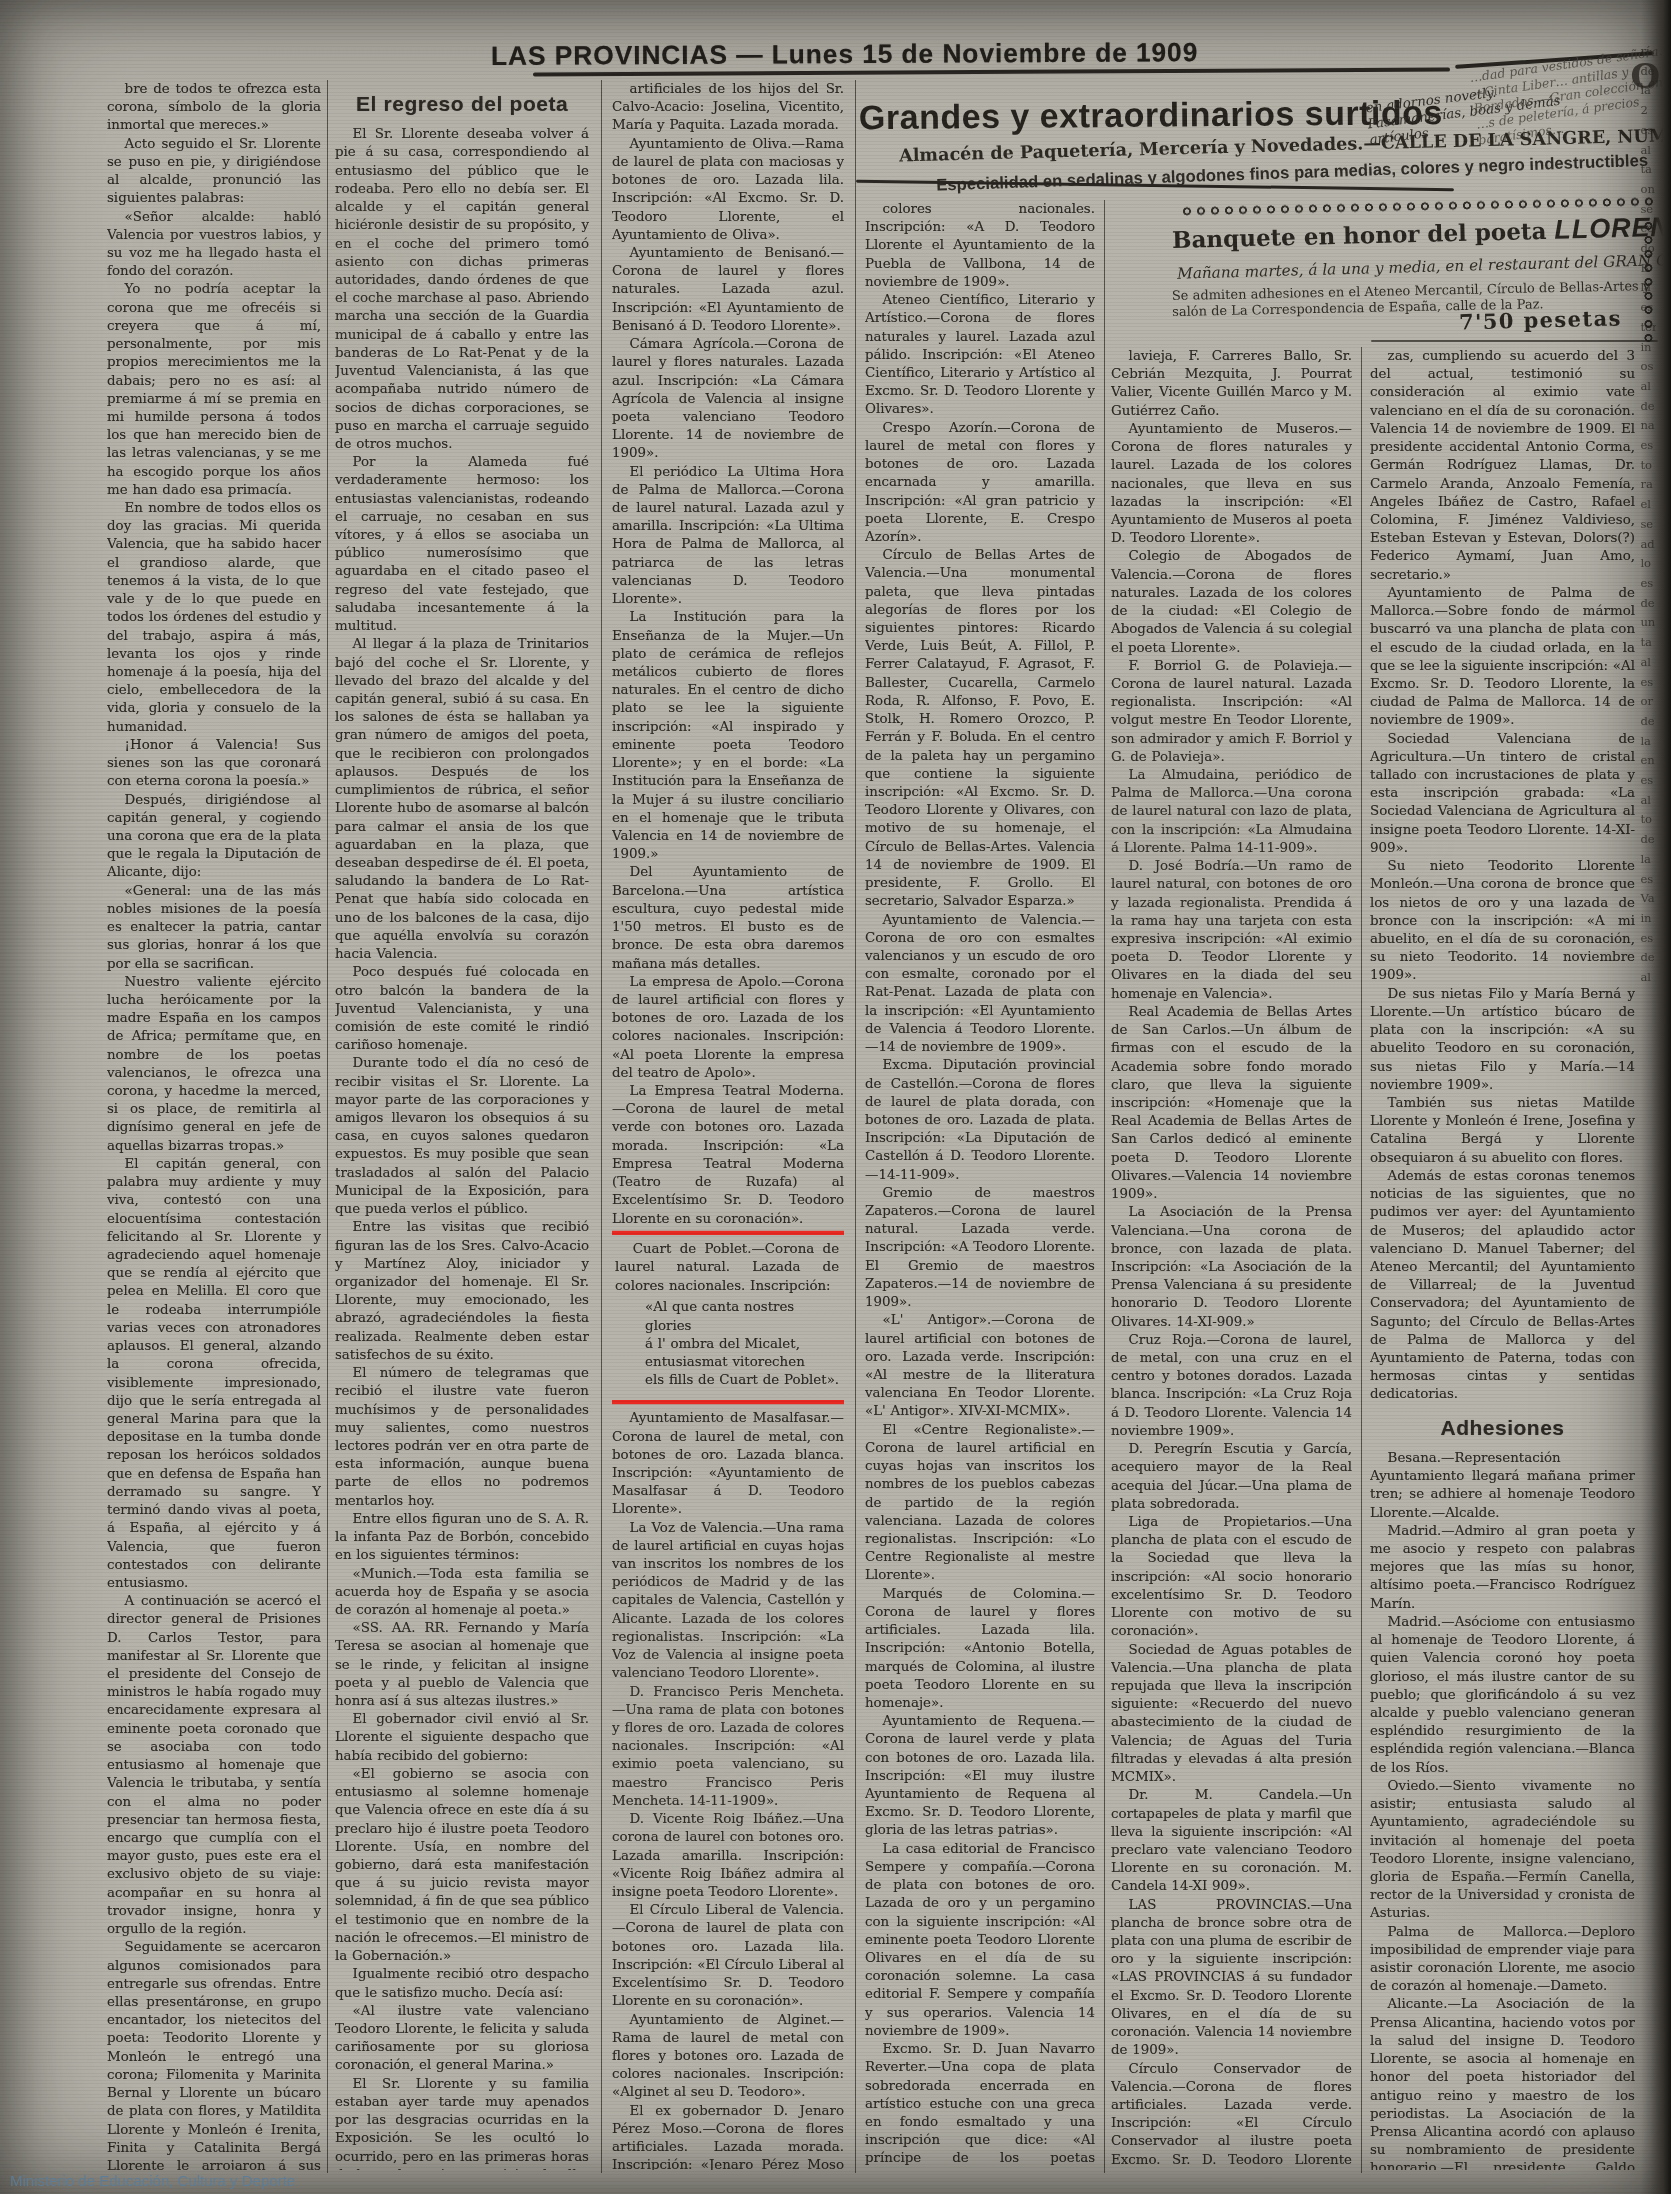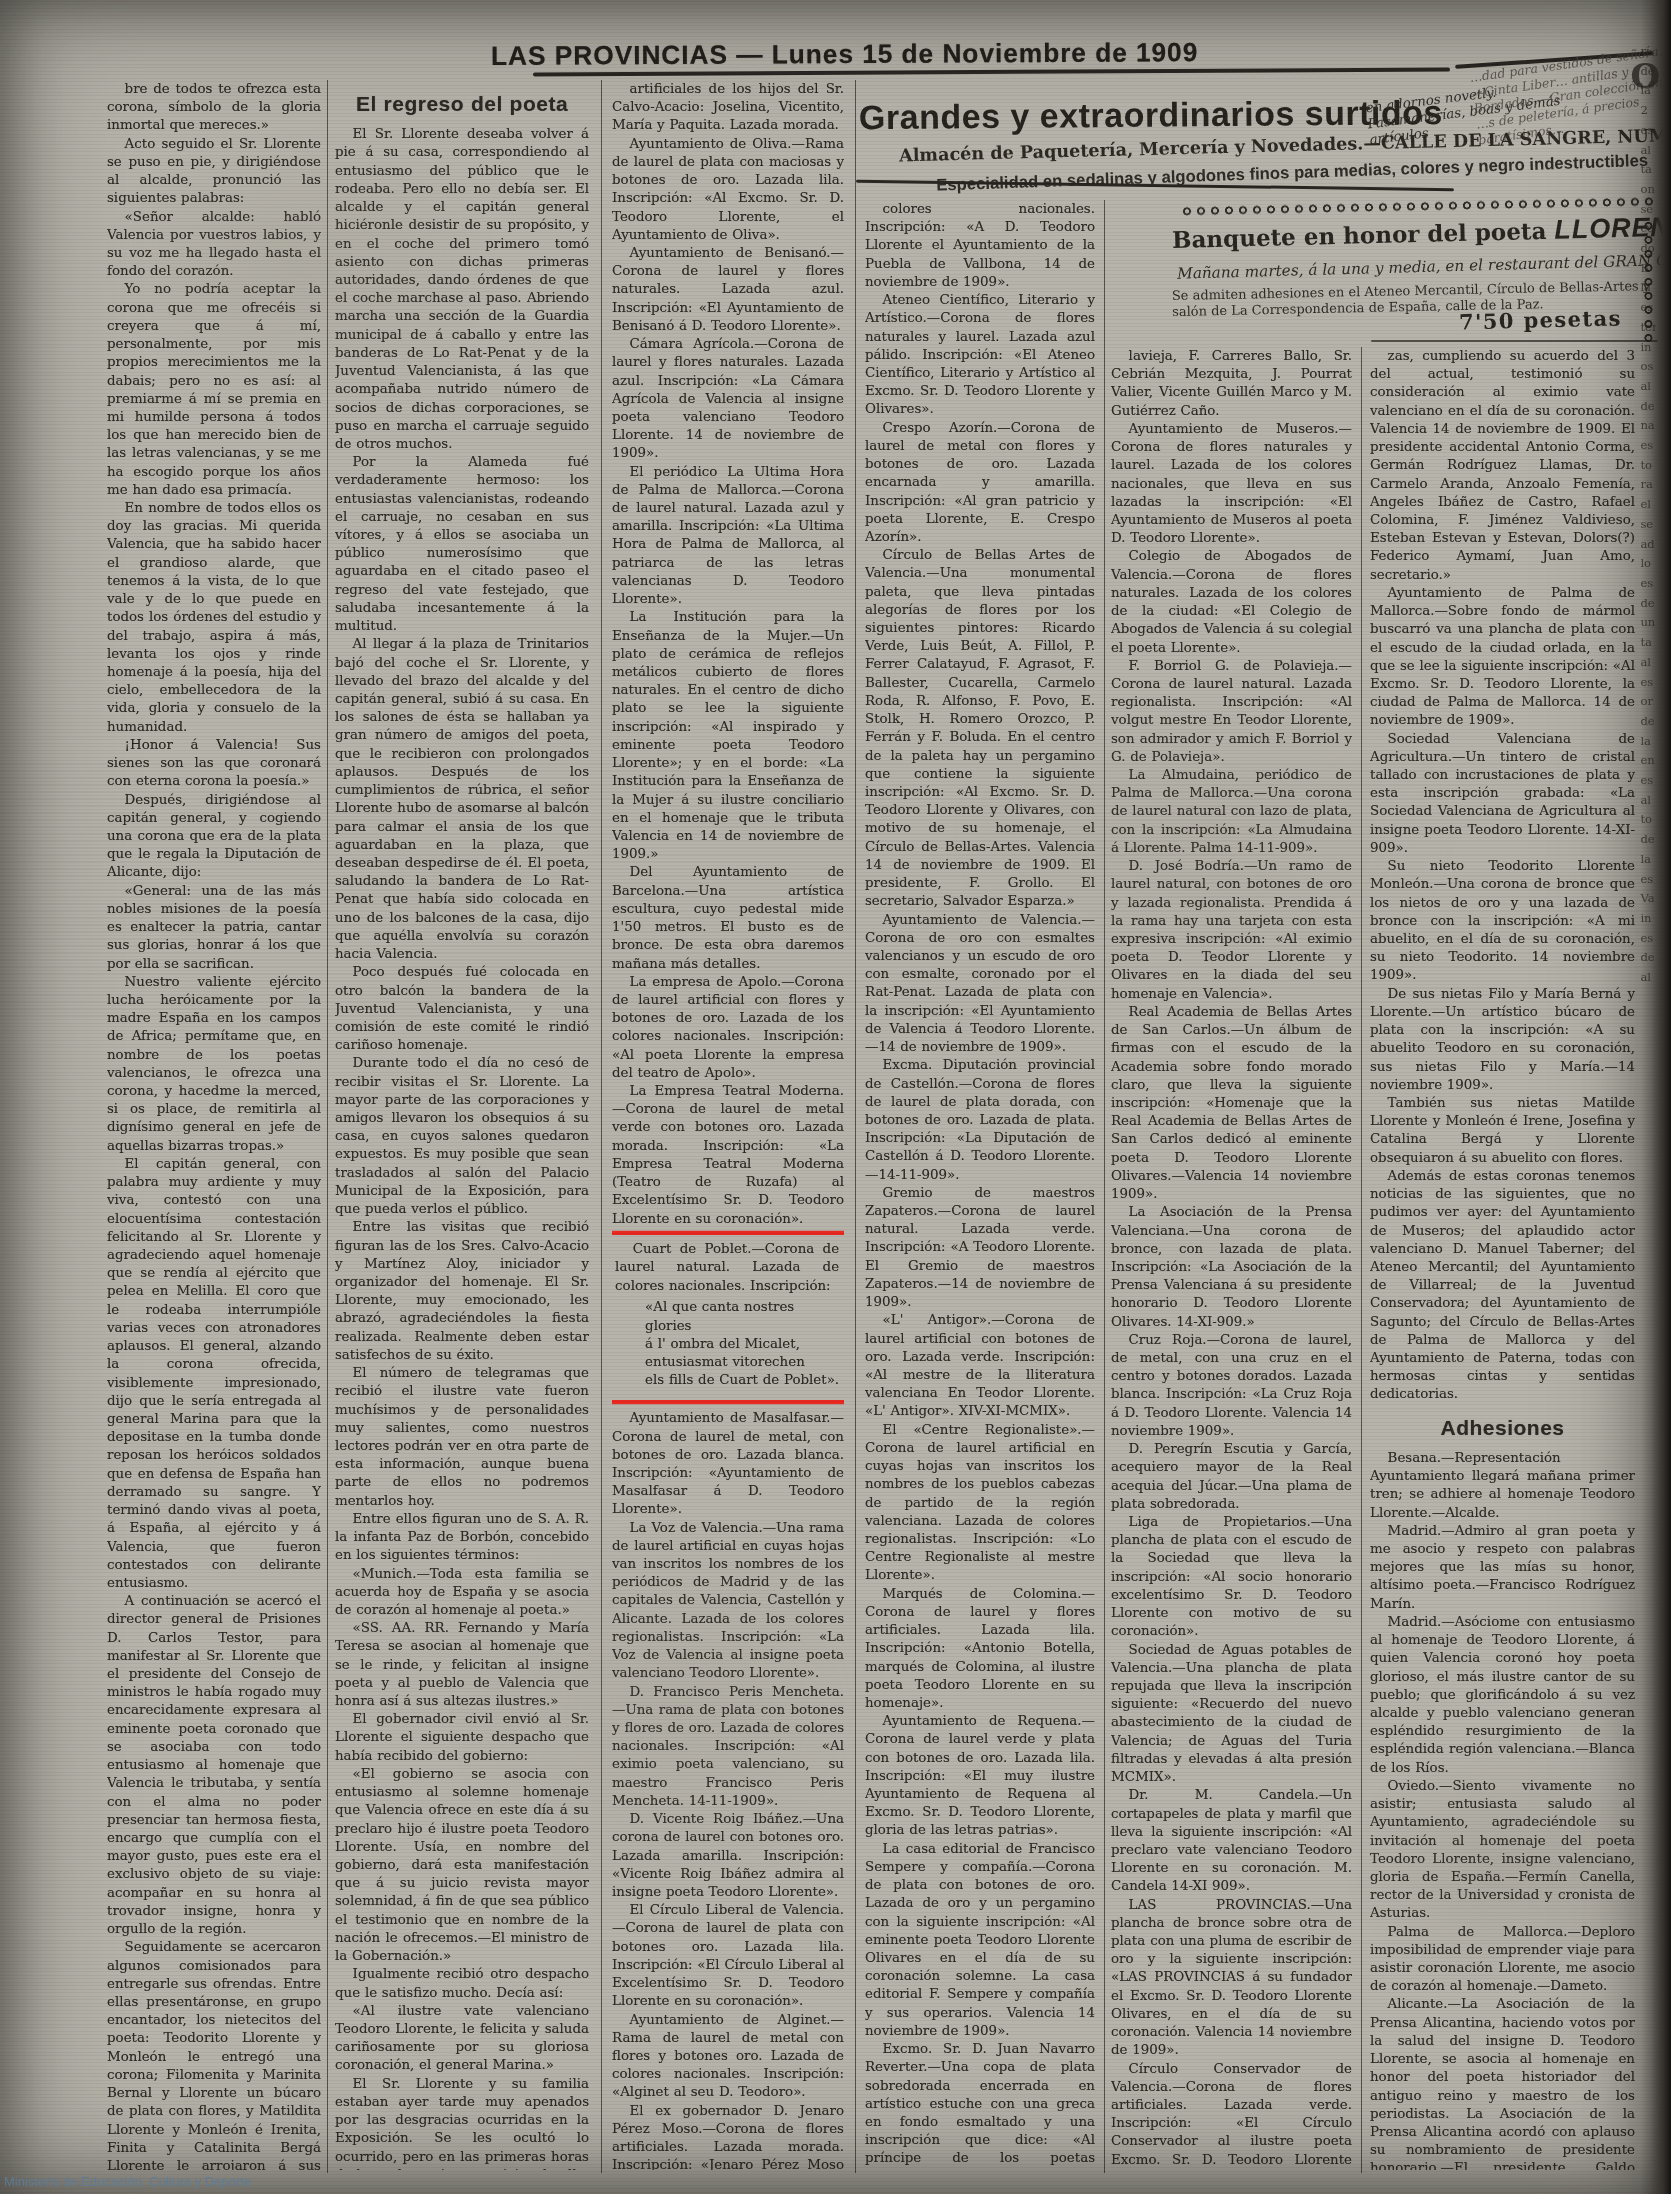--- a/index.html
+++ b/index.html
@@ -68,22 +68,22 @@
   .c4{left:865px; top:200px; width:230px; height:1969px;}
   .c5{left:1111px; top:347px; width:241px; height:1823px;}
   .c6{left:1370px; top:347px; width:265px; height:1823px;}
 
   
   .edge{position:absolute;right:0;top:0;width:31px;height:2194px;z-index:7;
         background:linear-gradient(90deg, rgba(20,18,16,0) 0%, rgba(20,18,16,.2) 30%, #33302b 72%, #100f0d 100%);}
   .edge-text{position:absolute;right:15.8px;top:42px;width:15.8px;height:2085px;z-index:8;overflow:hidden;
         font-size:11.6px;line-height:1.7;color:#26231f;white-space:pre-line;opacity:.75;}
   .edge-o{position:absolute;right:12px;top:56px;z-index:8;font-weight:700;font-size:34px;color:#26231f;opacity:.8;}
-  .watermark{position:absolute;left:4px;bottom:4.6px;z-index:9;
-        font-family:"Liberation Sans", sans-serif;font-size:13px;color:#5b7d99;opacity:.9;}
+  .watermark{position:absolute;left:10px;bottom:4.6px;z-index:9;
+        font-family:"Liberation Sans", sans-serif;font-size:15px;color:#5b7d99;opacity:.9;}
 </style>
 </head>
 <body>
 
 <div class="page">
   <div class="mottle"></div>
 
   <div class="masthead">LAS PROVINCIAS — Lunes 15 de Noviembre de 1909</div>
   <div class="bar" style="left:533px;top:70px;width:917px;height:4.2px;transform:rotate(-.3deg);"></div>
   <div class="bar" style="left:1455px;top:58px;width:199px;height:4.2px;transform:rotate(-4deg);"></div>

